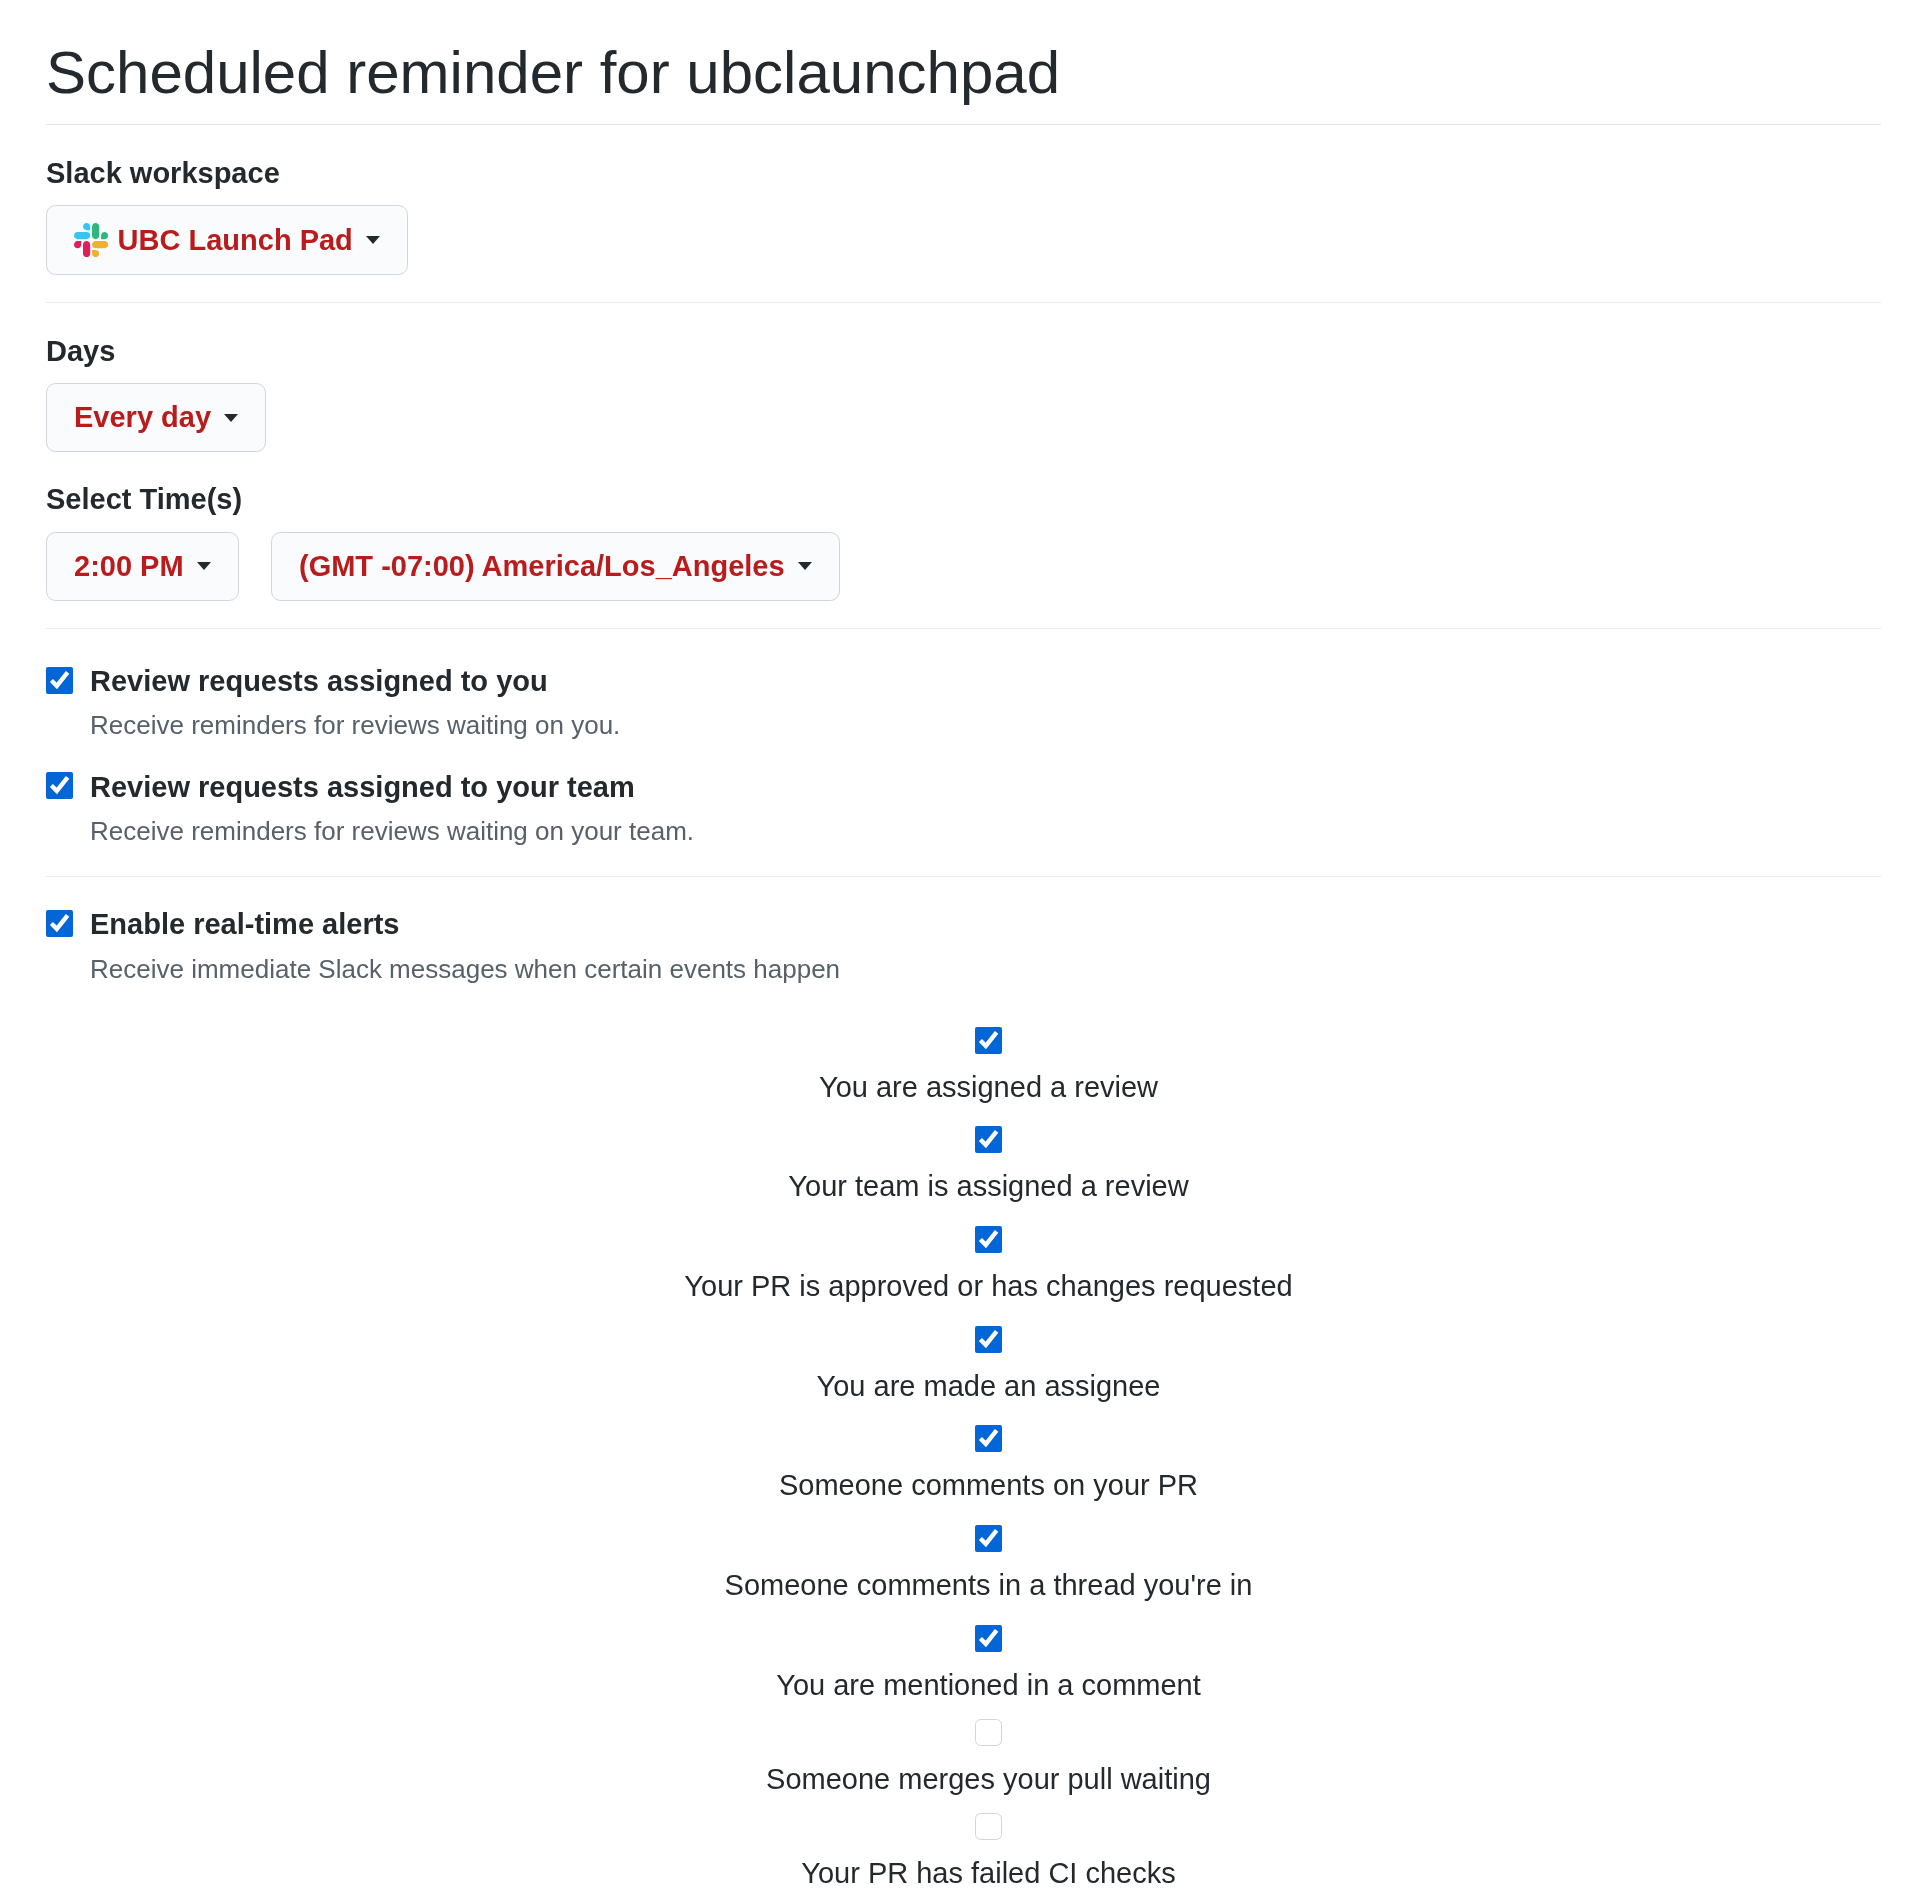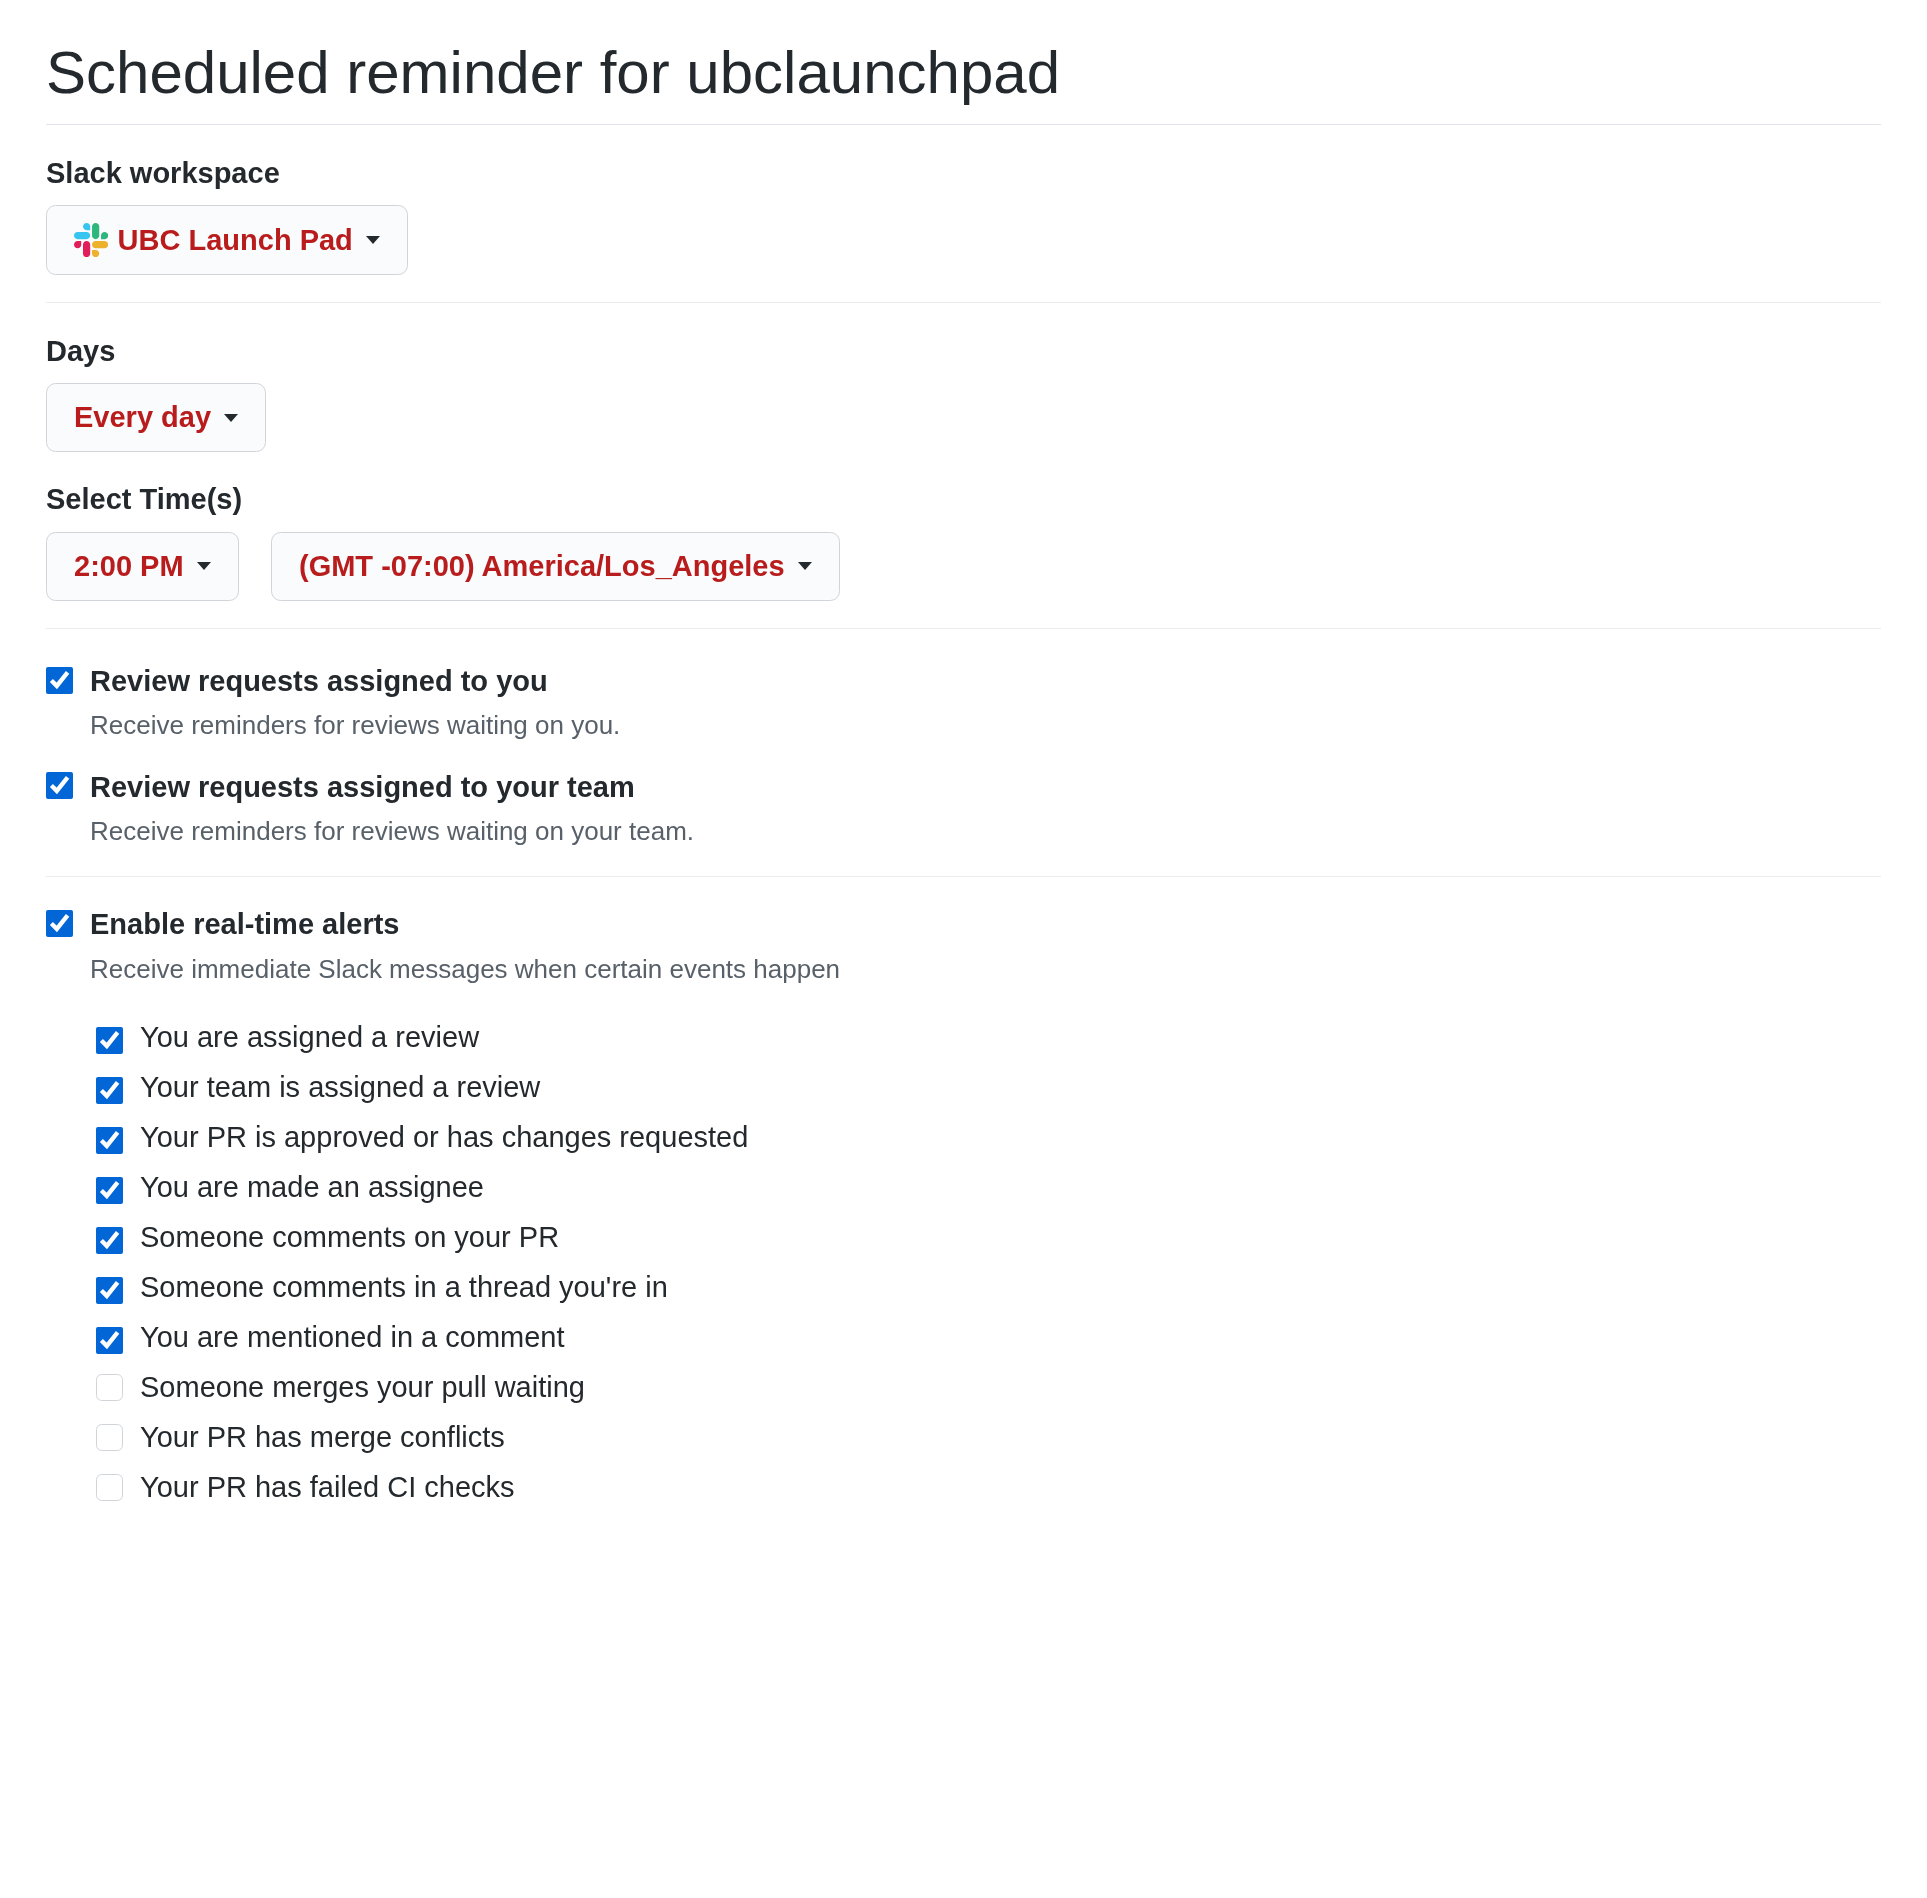--- a/index.html
+++ b/index.html
@@ -87,20 +87,21 @@
   }
   .alert-list {
     margin-top: 34px;
     padding-left: 50px;
   }
   .alert-item {
     display: flex;
     align-items: center;
     gap: 17px;
     margin-bottom: 17px;
+    flex-direction: column;
   }
   .alert-item .label {
     font-size: 29px;
     font-weight: 400;
   }
   .cb-unchecked {
     width: 27px;
     height: 27px;
     border: 1.9px solid #d1d5da;
     border-radius: 5.7px;
@@ -209,21 +210,17 @@
       <div class="alert-item">
         <input type="checkbox" checked="" style="">
         <span class="label">You are mentioned in a comment</span>
       </div>
       <div class="alert-item">
         <div class="cb-unchecked"></div>
         <span class="label">Someone merges your pull waiting</span>
       </div>
       <div class="alert-item">
         <div class="cb-unchecked"></div>
-        <span class="label">Your PR has merge conflicts</span>
-      </div>
-      <div class="alert-item">
-        <div class="cb-unchecked"></div>
         <span class="label">Your PR has failed CI checks</span>
       </div>
     </div>
 </div>
 
 
 </body></html>

